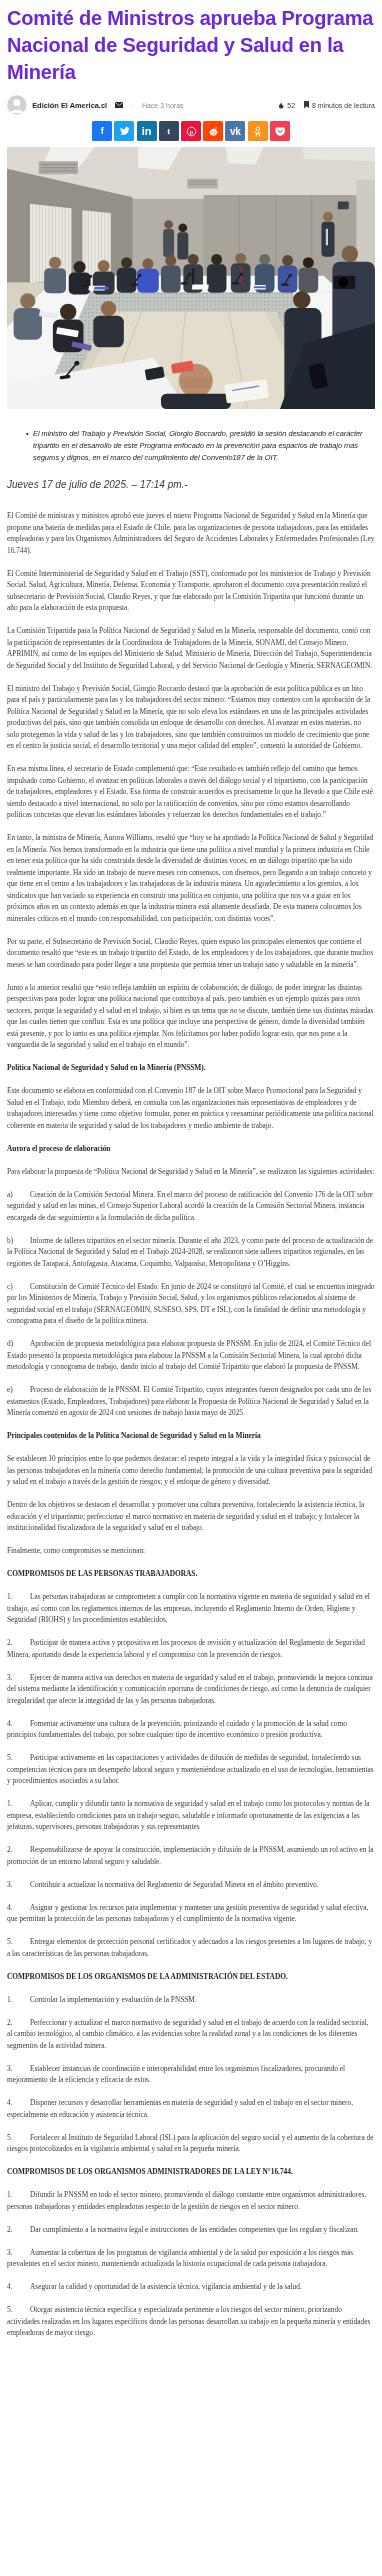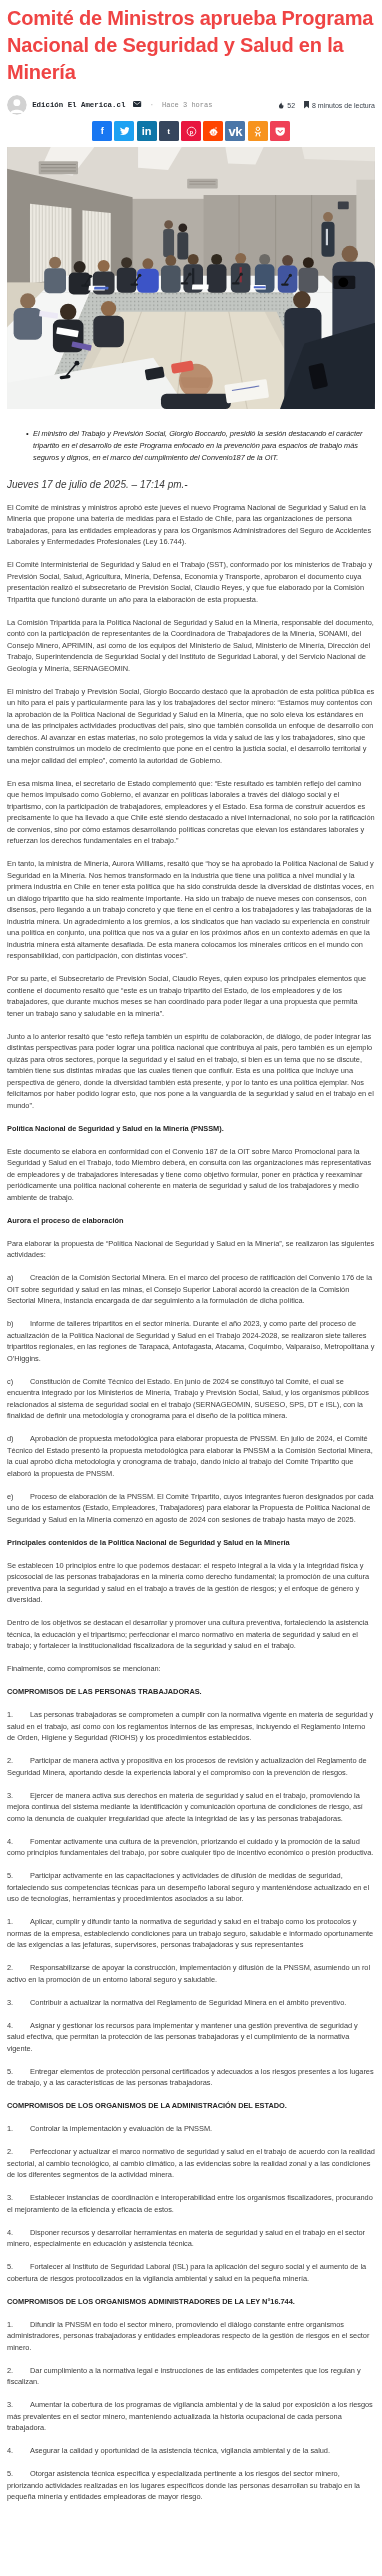--- a/index.html
+++ b/index.html
@@ -1,25 +1,25 @@
 <!DOCTYPE html>
 <html style="font-size:8.7px"><head>
 <meta charset="utf-8">
 <style>
   html,body{margin:0;padding:0;background:#ffffff;}
   body{width:382px;font-family:"Liberation Sans","DejaVu Sans",sans-serif;color:#3e3e3e;}
   .page{width:382px;height:2576px;overflow:hidden;background:#fff;box-sizing:border-box;padding:3.3px 7px 0 7px;}
 
   
-  h1.title{margin:2.2px 0 5.5px 0;font-size:20px;line-height:27px;font-weight:bold;color:#ef4444;letter-spacing:-0.2px;}
+  h1.title{margin:2.2px 0 5.5px 0;font-size:20px;line-height:27px;font-weight:bold;color:#6d28d9;letter-spacing:-0.2px;}
 
   
   .byline-row{display:flex;align-items:center;margin:8.7px 0 6.6px 0;}
   .avatar{width:19.7px;height:19.7px;border-radius:50%;overflow:hidden;flex:0 0 19.7px;}
-  .byline-main{display:flex;align-items:center;margin-left:5.5px;gap:7px;font-family:Liberation Mono, monospace;}
+  .byline-main{display:flex;align-items:center;margin-left:5.5px;gap:7px;}
   .author{font-size:7.4px;font-weight:bold;color:#21262c;}
   .mail-ic{display:inline-block;vertical-align:middle;margin-left:1.1px;}
   .dot-sep{color:#b5b5b5;font-size:7px;margin:0 1.1px;}
   .time-ago{font-size:7px;color:#8b8b8b;}
   .meta-right{margin-left:auto;display:flex;align-items:center;gap:8.7px;font-size:7px;color:#3a424c;}
   .meta-chunk{display:flex;align-items:center;gap:2.7px;}
 
   
   .share-row{display:flex;justify-content:center;gap:2.2px;margin:3.3px 0 6px 0;}
   .share-btn{width:20px;height:20px;border-radius:1.6px;display:flex;align-items:center;justify-content:center;cursor:pointer;border:none;padding:0;}
@@ -33,21 +33,21 @@
   .photo-wrap svg{display:block;}
 
   
   ul.caption{margin:18.6px 0 0 0;padding:0 0 0 19px;list-style:none;}
   ul.caption li{position:relative;font-style:italic;font-weight:400;font-size:7.4px;line-height:12px;color:#1d1d1d;padding-left:7px;letter-spacing:-0.03px;}
   ul.caption li::before{content:"•";position:absolute;left:0;top:0;color:#1d1d1d;}
 
   .dateline{font-style:italic;font-size:10px;color:#3a3a3a;margin:14.8px 0 0 0;line-height:11.5px;}
 
   
-  .article-body{margin-top:11px;}
+  .article-body{margin-top:20px;font-family:Liberation Serif, serif;}
   .article-body p{margin:11.5px 0;font-size:7.4px;line-height:11.5px;color:#3c3c3c;letter-spacing:-0.03px;}
   .article-body p.blk-h{font-weight:bold;color:#262626;}
   .article-body p.blk-item .num{display:inline-block;width:23px;}
 </style>
 </head>
 <body>
 
 <div class="page">
 
   <h1 class="title">Comité de Ministros aprueba Programa Nacional de Seguridad y Salud en la Minería</h1>
@@ -114,21 +114,21 @@
         <circle cx="5.2" cy="13.4" r="2" fill="#fff"></circle>
           <circle cx="18.8" cy="13.4" r="2" fill="#fff"></circle>
         <circle cx="17.5" cy="4.5" r="1.6" fill="#fff"></circle>
         <path d="M12 7 13.4 4.6" stroke="#fff" stroke-width="1.4" fill="none"></path>
         <circle cx="9.2" cy="13.2" r="1.3" fill="#ff4500"></circle>
           <circle cx="14.8" cy="13.2" r="1.3" fill="#ff4500"></circle>
         <path d="M8.8 16.6c2 1.6 4.4 1.6 6.4 0" stroke="#ff4500" stroke-width="1.3" fill="none" stroke-linecap="round"></path>
       </svg>
     </button>
     <button class="share-btn sb-vk" aria-label="vk">
-      <span class="gl" style="font-size:13px;letter-spacing:-0.3px">vk</span>
+      <span class="gl" style="font-size:10px;letter-spacing:-0.3px">vk</span>
     </button>
     <button class="share-btn sb-ok" aria-label="odnoklassniki">
       <svg width="9.8" height="11" viewBox="0 0 24 26">
         <circle cx="12" cy="6.5" r="4.2" fill="none" stroke="#fff" stroke-width="2.4"></circle>
         <path d="M5.5 14.5c2 1.9 4.2 2.8 6.5 2.8s4.5-.9 6.5-2.8" fill="none" stroke="#fff" stroke-width="2.6" stroke-linecap="round"></path>
         <path d="M9.6 17.8 7.4 24" stroke="#fff" stroke-width="2.6" stroke-linecap="round"></path>
         <path d="M14.4 17.8 16.6 24" stroke="#fff" stroke-width="2.6" stroke-linecap="round"></path>
       </svg>
     </button>
     <button class="share-btn sb-pocket" aria-label="pocket">

